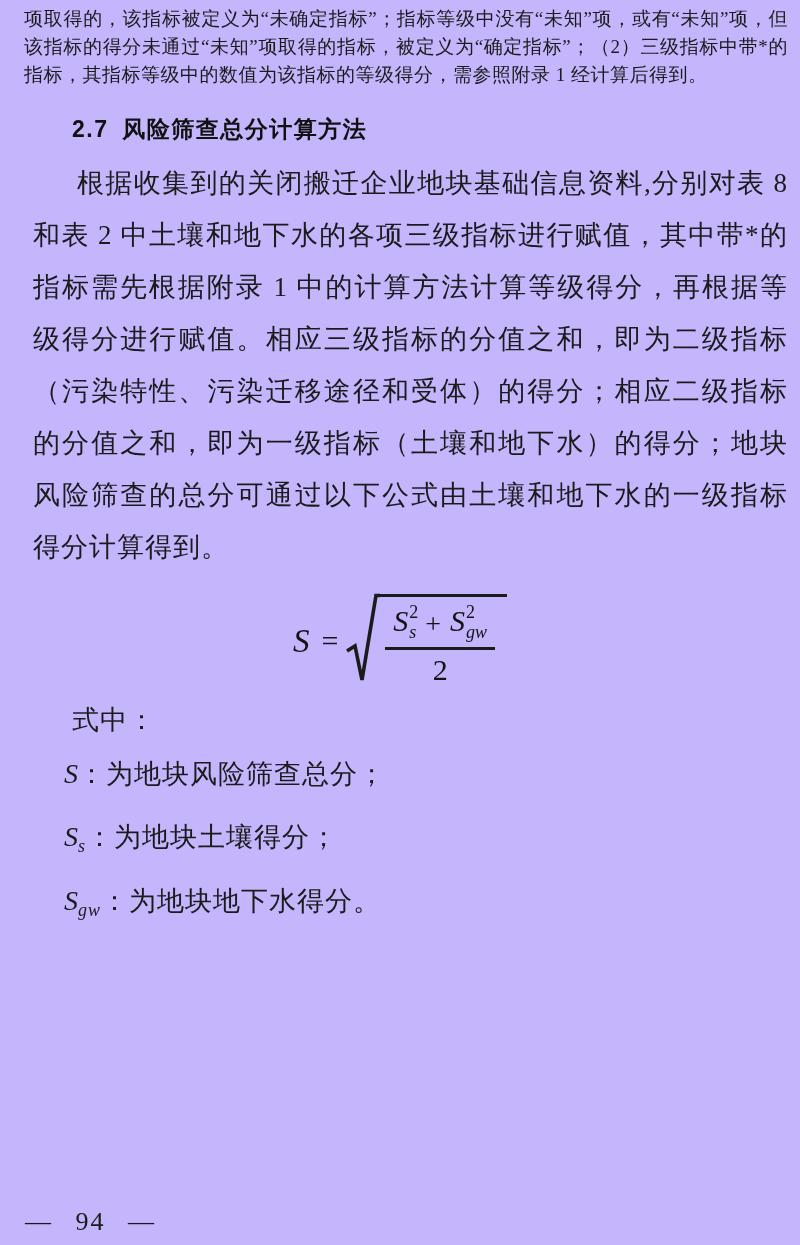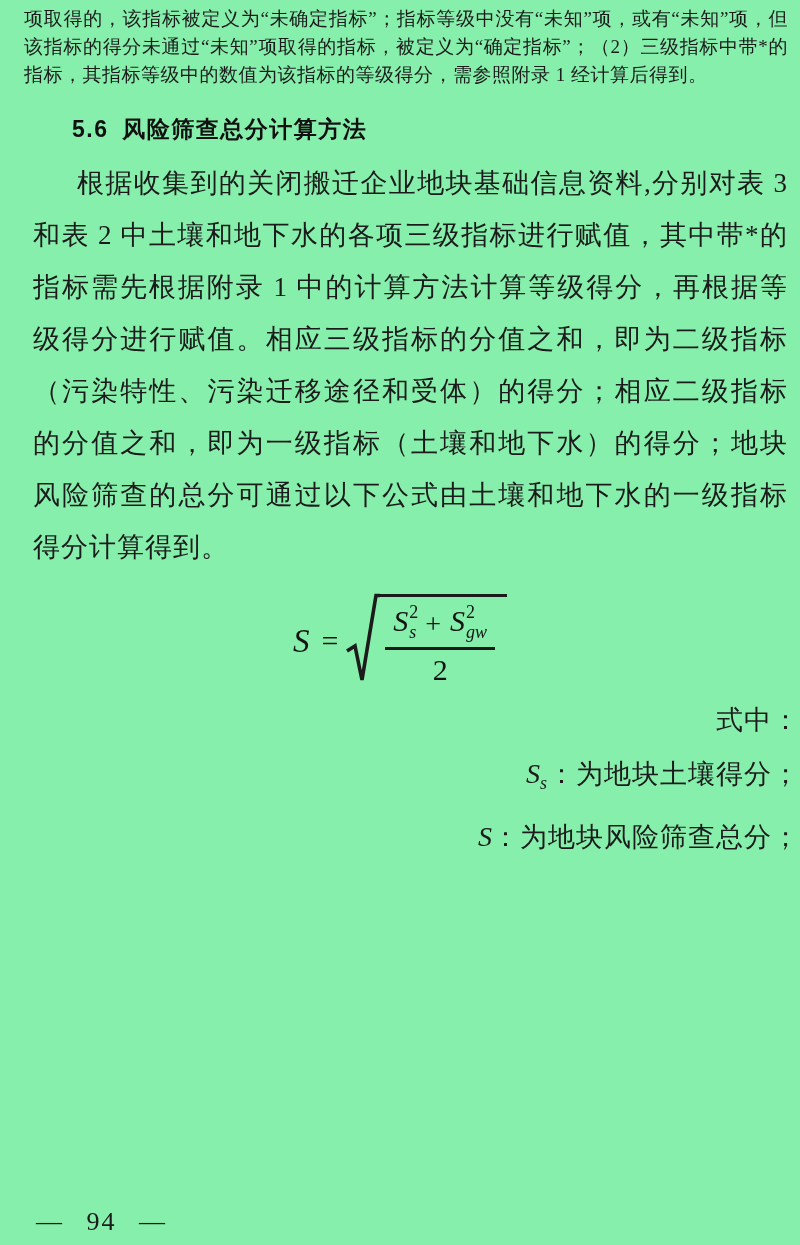--- a/index.html
+++ b/index.html
@@ -1,21 +1,21 @@
 <!DOCTYPE html>
 <html><head>
 <meta charset="utf-8">
 <style>
   html, body { margin: 0; padding: 0; background: #e8e8e8; }
   .page {
     position: relative;
     width: 800px;
     height: 1245px;
     margin: 0 auto;
-    background: #86efac;
+    background: #c4b5fd;
     color: #1b1b1b;
     font-family: "Liberation Serif", "DejaVu Serif", serif;
     overflow: hidden;
   }
   
   .small-para {
     margin: 5px 12px 0 24px;
     font-size: 19px;
     line-height: 28px;
     letter-spacing: 0.5px;
@@ -78,56 +78,56 @@
     align-items: flex-start;
     font-size: 18px;
     line-height: 1;
     margin-left: 1px;
     transform: translateY(-1px);
   }
   .supsub .ss-sup { display: block; }
   .supsub .ss-sub { display: block; font-style: italic; margin-top: 2px; }
   .frac-num .op { font-size: 28px; margin: 5px 9px 0 7px; font-style: normal; }
   
-  .legend { margin-top: 0; text-align: right; }
+  .legend { margin-top: 0; }
   .legend-intro {
     margin: 0 0 0 72px;
     font-size: 27px;
     line-height: 54px;
     letter-spacing: 1px;
   }
   .legend-line {
     margin: 0 0 0 64px;
     font-size: 27px;
     line-height: 54px;
     letter-spacing: 1px;
   }
   .legend-line .sym { font-style: italic; font-size: 28px; letter-spacing: 0; }
   .legend-line sub { font-size: 18px; font-style: italic; }
   
   .footer {
     position: absolute;
-    left: 36px;
+    left: 25px;
     bottom: 8px;
     font-size: 26px;
     letter-spacing: 2px;
     word-spacing: 14px;
     color: #1b1b1b;
   }
 </style>
 </head>
 <body>
 
 <div class="page">
 
   <p class="small-para">项取得的，该指标被定义为“未确定指标”；指标等级中没有“未知”项，或有“未知”项，但该指标的得分未通过“未知”项取得的指标，被定义为“确定指标”；（2）三级指标中带*的指标，其指标等级中的数值为该指标的等级得分，需参照附录 1 经计算后得到。</p>
 
-  <h2 class="heading">5.6 风险筛查总分计算方法</h2>
+  <h2 class="heading">2.7 风险筛查总分计算方法</h2>
 
-  <p class="body-para">根据收集到的关闭搬迁企业地块基础信息资料,分别对表 3 和表 2 中土壤和地下水的各项三级指标进行赋值，其中带*的指标需先根据附录 1 中的计算方法计算等级得分，再根据等级得分进行赋值。相应三级指标的分值之和，即为二级指标（污染特性、污染迁移途径和受体）的得分；相应二级指标的分值之和，即为一级指标（土壤和地下水）的得分；地块风险筛查的总分可通过以下公式由土壤和地下水的一级指标得分计算得到。</p>
+  <p class="body-para">根据收集到的关闭搬迁企业地块基础信息资料,分别对表 8 和表 2 中土壤和地下水的各项三级指标进行赋值，其中带*的指标需先根据附录 1 中的计算方法计算等级得分，再根据等级得分进行赋值。相应三级指标的分值之和，即为二级指标（污染特性、污染迁移途径和受体）的得分；相应二级指标的分值之和，即为一级指标（土壤和地下水）的得分；地块风险筛查的总分可通过以下公式由土壤和地下水的一级指标得分计算得到。</p>
 
   <div class="formula">
     <span class="f-lhs var">S</span>
     <span class="f-eq">=</span>
     <span class="sqrt">
       <svg class="sqrt-svg" width="34" height="100" viewBox="0 0 34 100" aria-hidden="true">
         <path d="M1 60 L9 55 L16 89 L30 4.5 L34 4.5" stroke="#1b1b1b" stroke-width="3.6" fill="none" stroke-linejoin="miter"></path>
       </svg>
       <span class="radicand">
         <span class="frac">
@@ -147,24 +147,27 @@
           <span class="frac-den">2</span>
         </span>
       </span>
     </span>
   </div>
 
   <div class="legend">
     <p class="legend-intro">式中：</p>
 
     <p class="legend-line">
+      <span class="sym">S</span><sub></sub><span>：为地块风险筛查总分；</span>
+    </p>
+    <p class="legend-line">
       <span class="sym">S</span><sub>s</sub><span>：为地块土壤得分；</span>
     </p>
     <p class="legend-line">
-      <span class="sym">S</span><sub></sub><span>：为地块风险筛查总分；</span>
+      <span class="sym">S</span><sub>gw</sub><span>：为地块地下水得分。</span>
     </p>
   </div>
 
 
 
   <div class="footer">
     <span>— 94 —</span>
   </div>
 
 </div>

